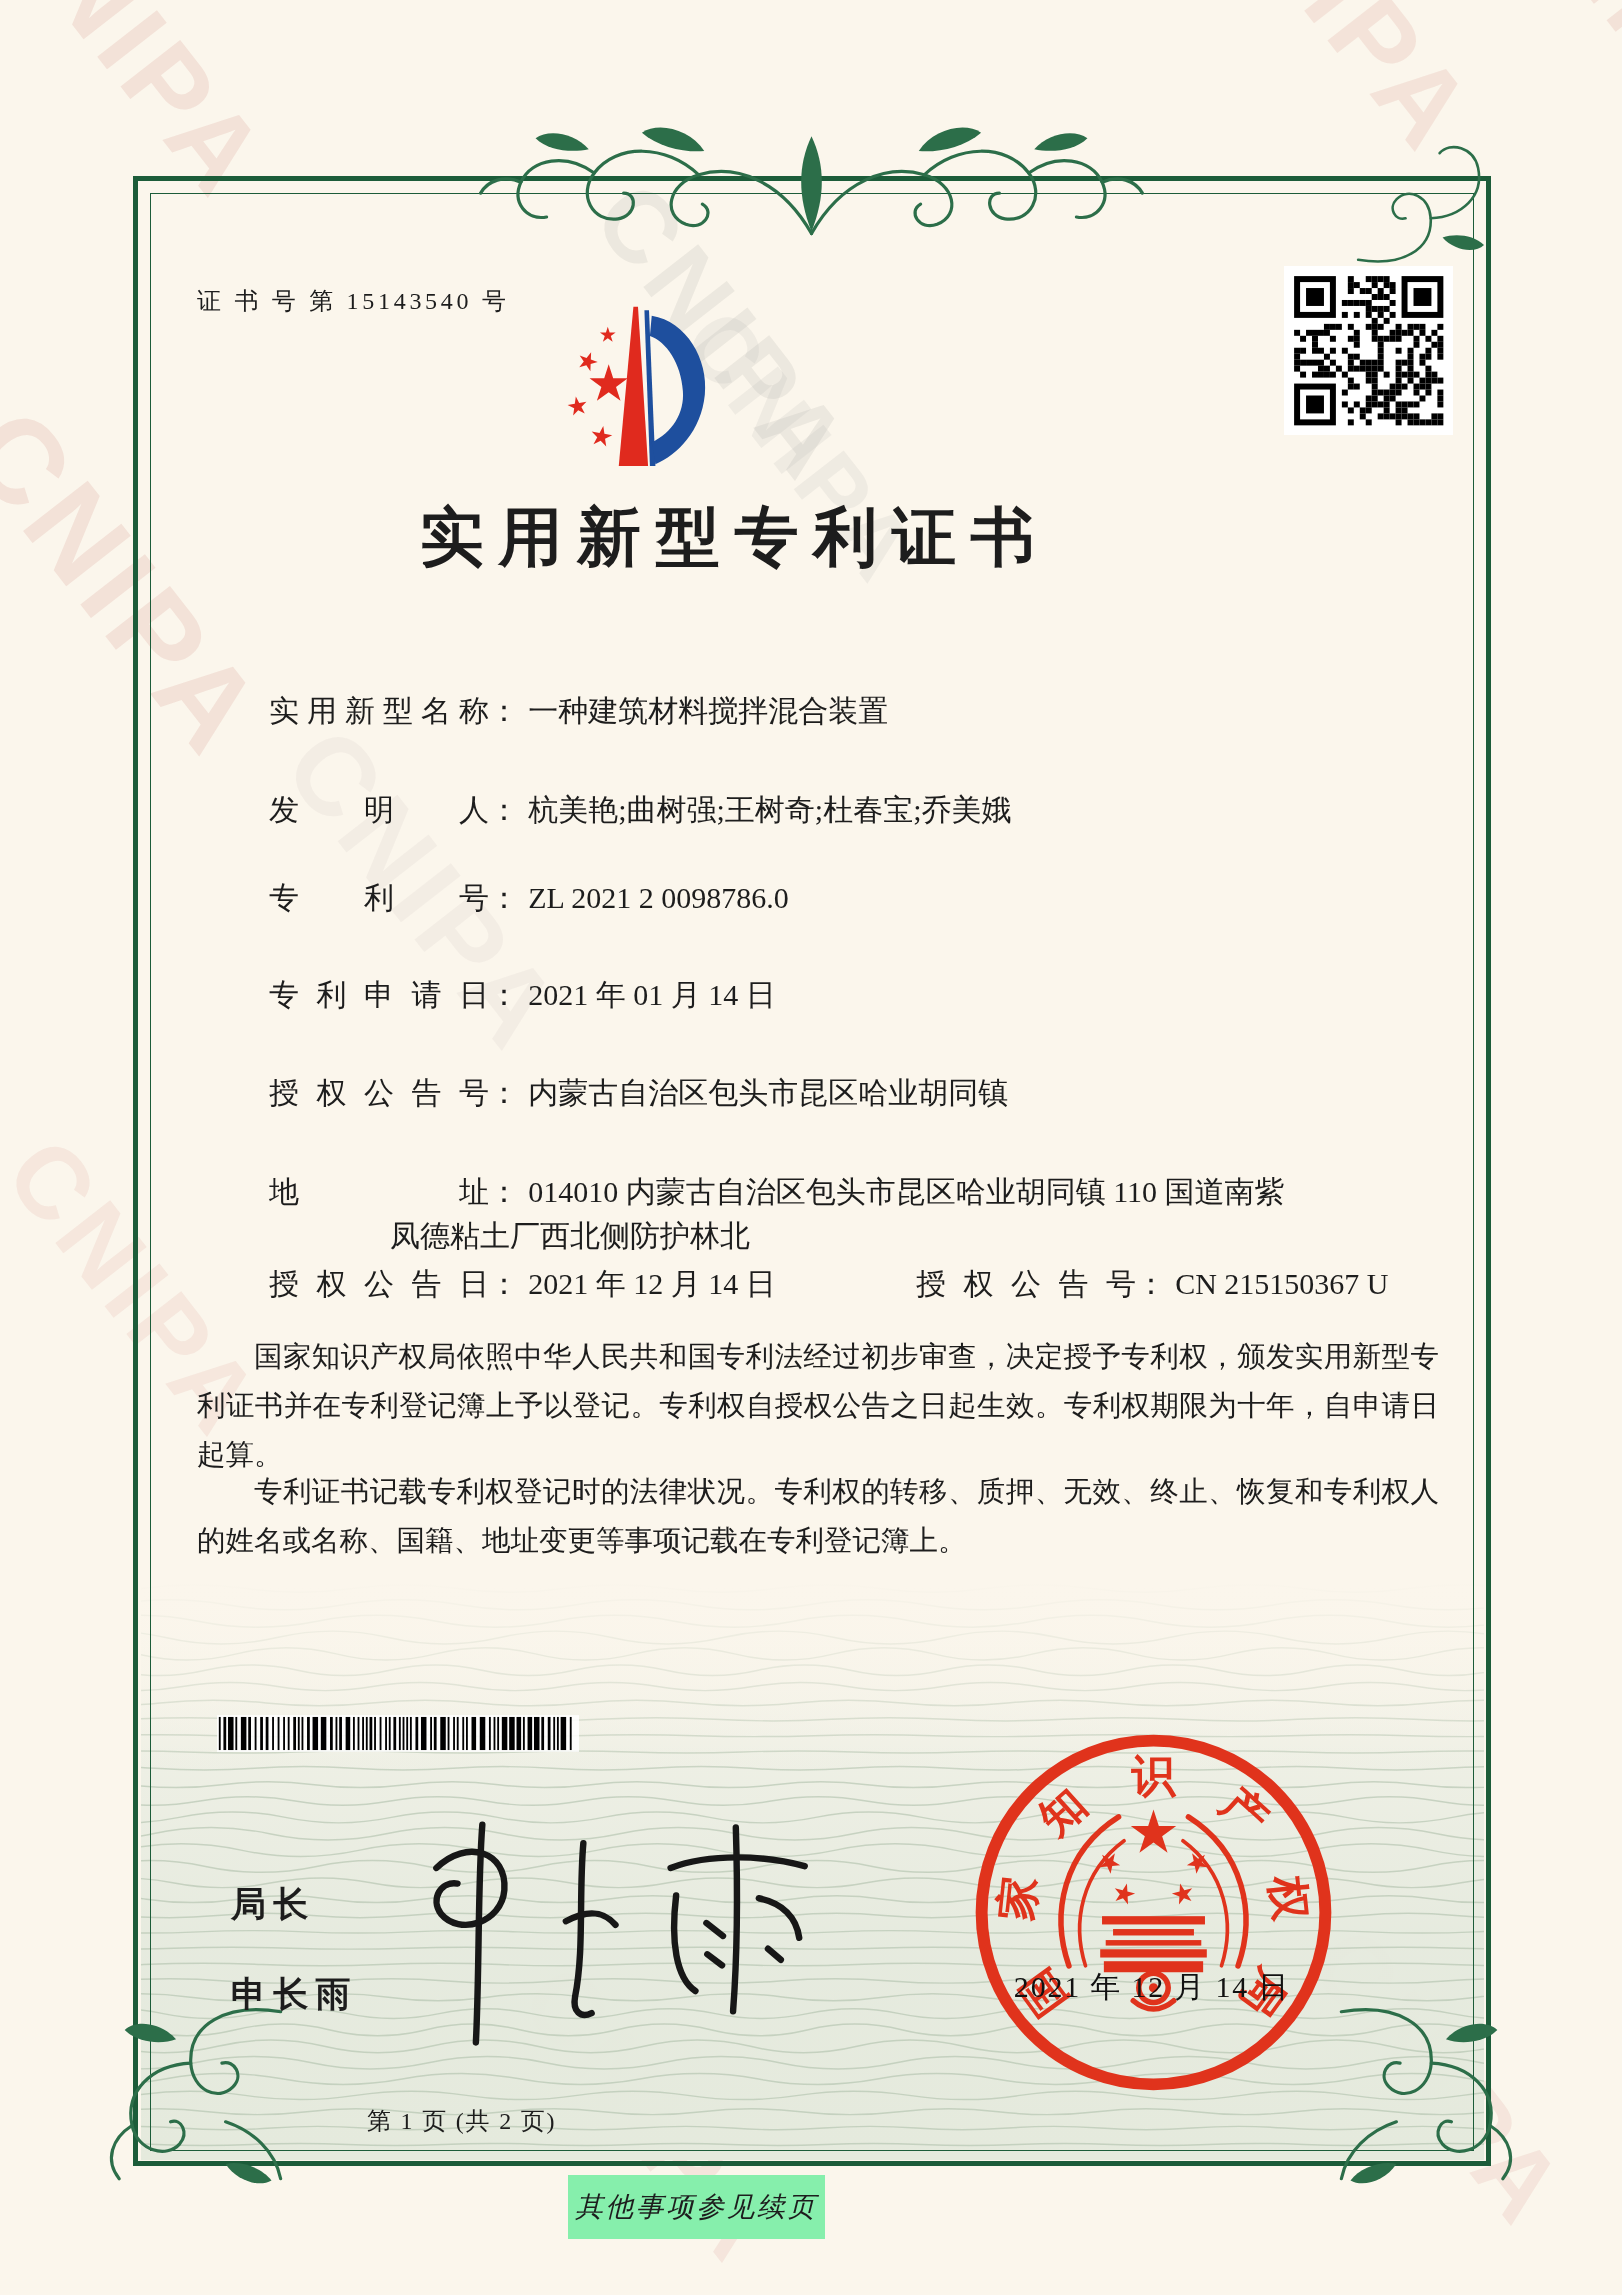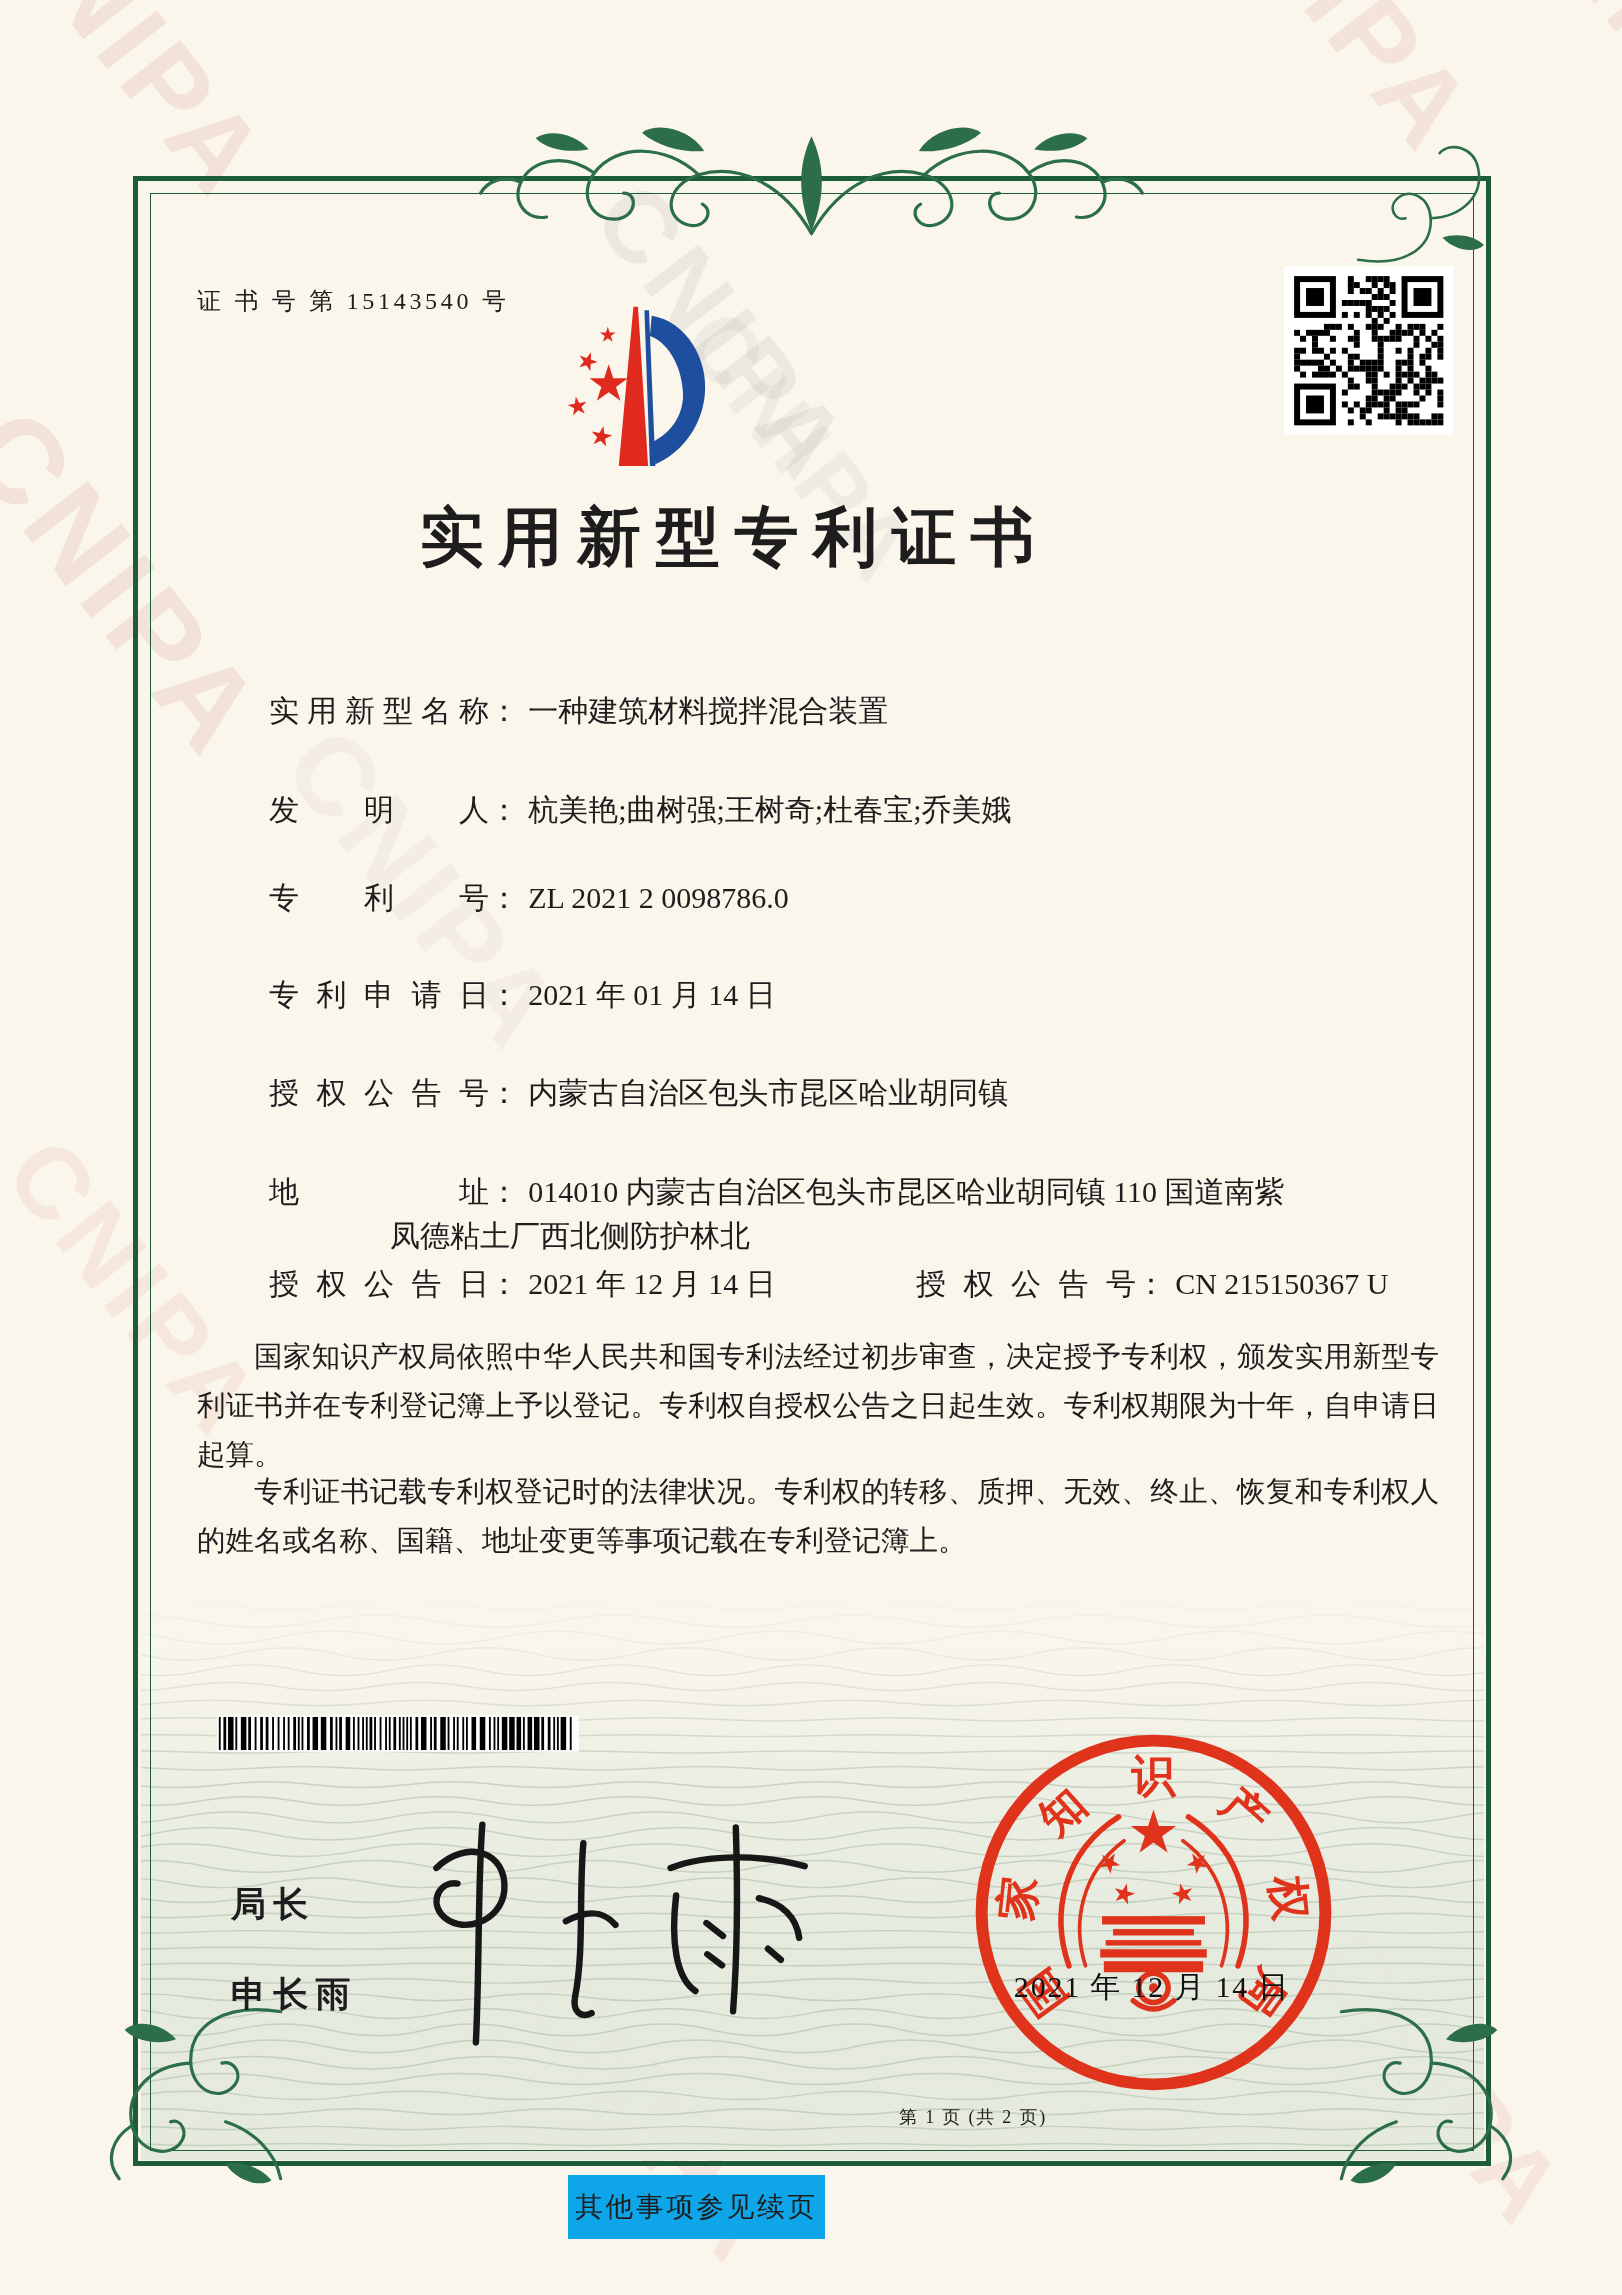--- a/index.html
+++ b/index.html
@@ -47,25 +47,25 @@
   .grant2{position:absolute;left:647px;top:0;}
   .bodytext{position:absolute;left:197px;width:1242px;font-size:28.5px;line-height:49px;
       text-align:justify;text-indent:57px;z-index:4;}
   .barcode{position:absolute;left:217px;top:1715px;z-index:4;}
   .official{position:absolute;left:231px;font-family:"Liberation Sans",sans-serif;
       font-weight:600;font-size:35px;letter-spacing:7.3px;z-index:5;}
   .signature{position:absolute;left:395px;top:1811px;z-index:5;}
   .seal{position:absolute;left:966px;top:1725px;z-index:5;}
   .sealdate{position:absolute;left:996px;top:1967px;width:312px;text-align:center;
       font-size:30px;letter-spacing:1.8px;color:#111;z-index:6;}
-  .pageinfo{position:absolute;left:367px;top:2105px;width:680px;text-align:right;
-      font-size:18px;letter-spacing:1.8px;z-index:4;}
-  .contbox{position:absolute;left:568px;top:2175px;width:257px;height:64px;background:#0ea5e9;
+  .pageinfo{position:absolute;left:367px;top:2105px;width:680px;text-align:left;
+      font-size:24px;letter-spacing:1.8px;z-index:4;}
+  .contbox{position:absolute;left:568px;top:2175px;width:257px;height:64px;background:#86efac;
       display:flex;align-items:center;justify-content:center;font-size:27.5px;
-      letter-spacing:2.8px;z-index:4;}
+      letter-spacing:2.8px;z-index:4;font-style:italic;}
 </style>
 </head>
 <body>
 
 <div class="page">
 
   <div id="wm-layer">
       <div class="wm" style="left: -55px; top: -27.5px; font-size: 110px; color: rgba(226, 178, 170, 0.3);">CNIPA</div>
       <div class="wm" style="left: 1152px; top: -73px; font-size: 110px; color: rgba(226, 178, 170, 0.28);">CNIPA</div>
       <div class="wm" style="left: 1465px; top: -55px; font-size: 101px; color: rgba(226, 178, 170, 0.3);">CNIPA</div>

